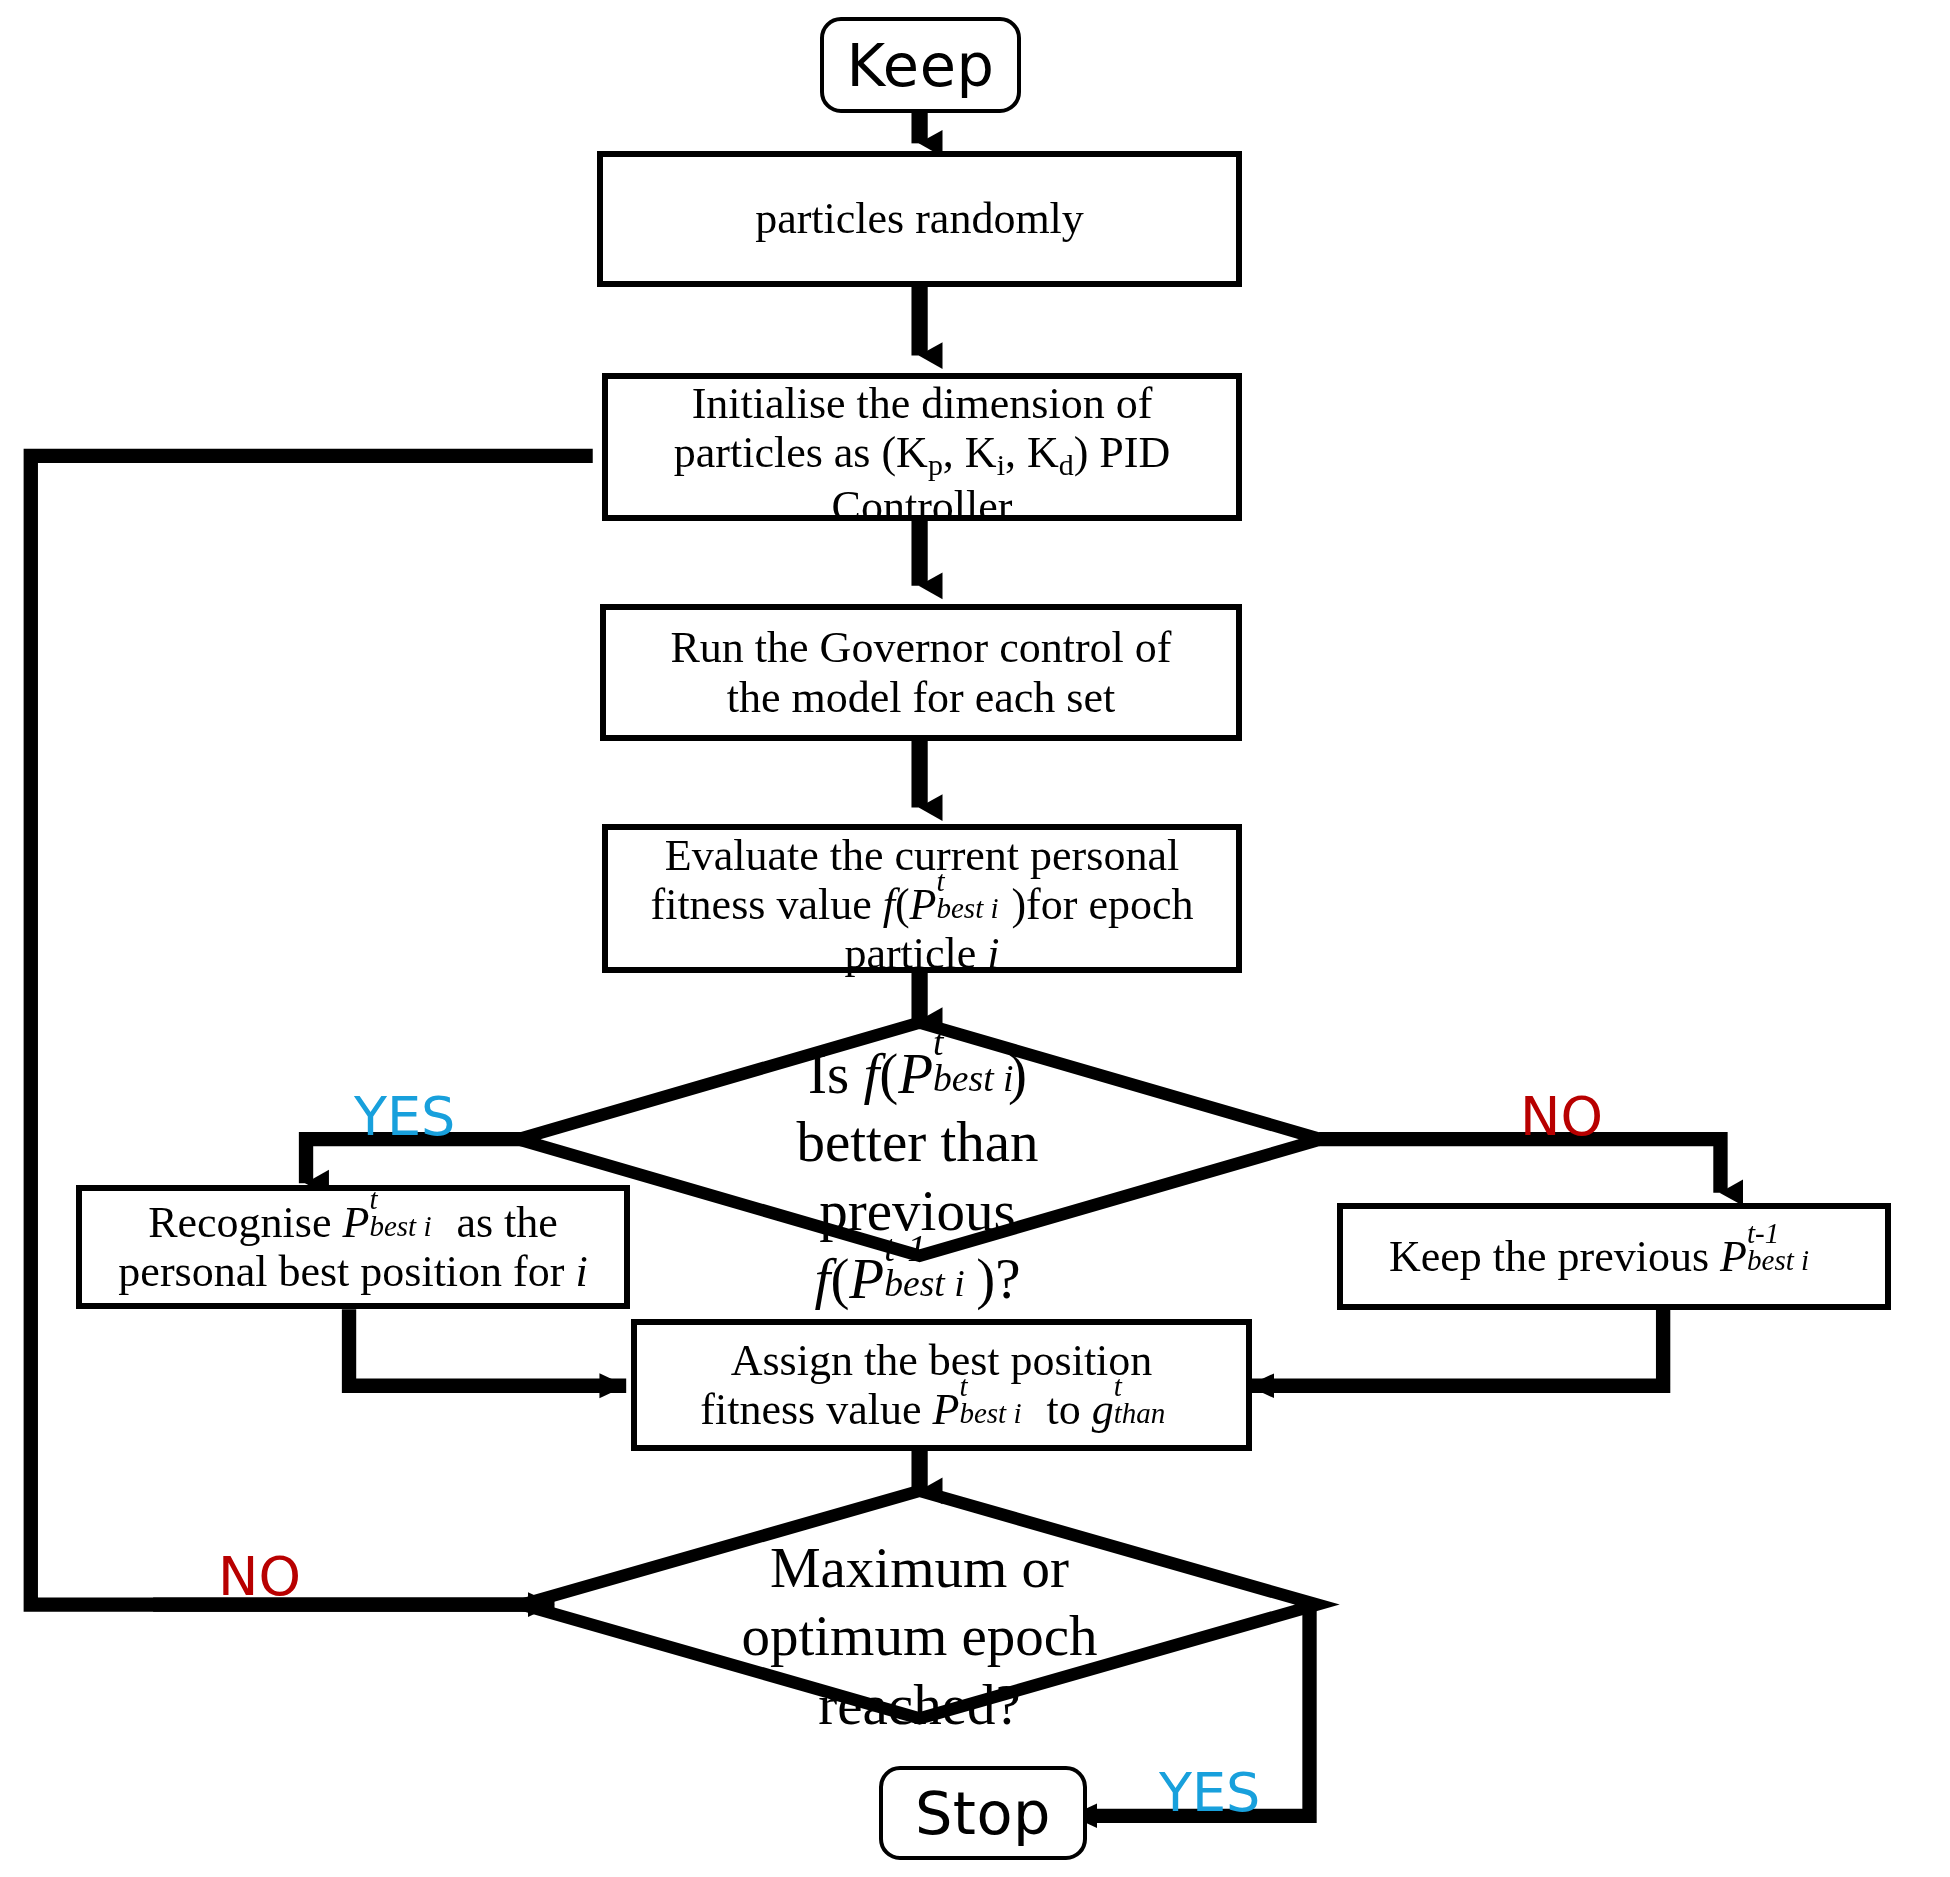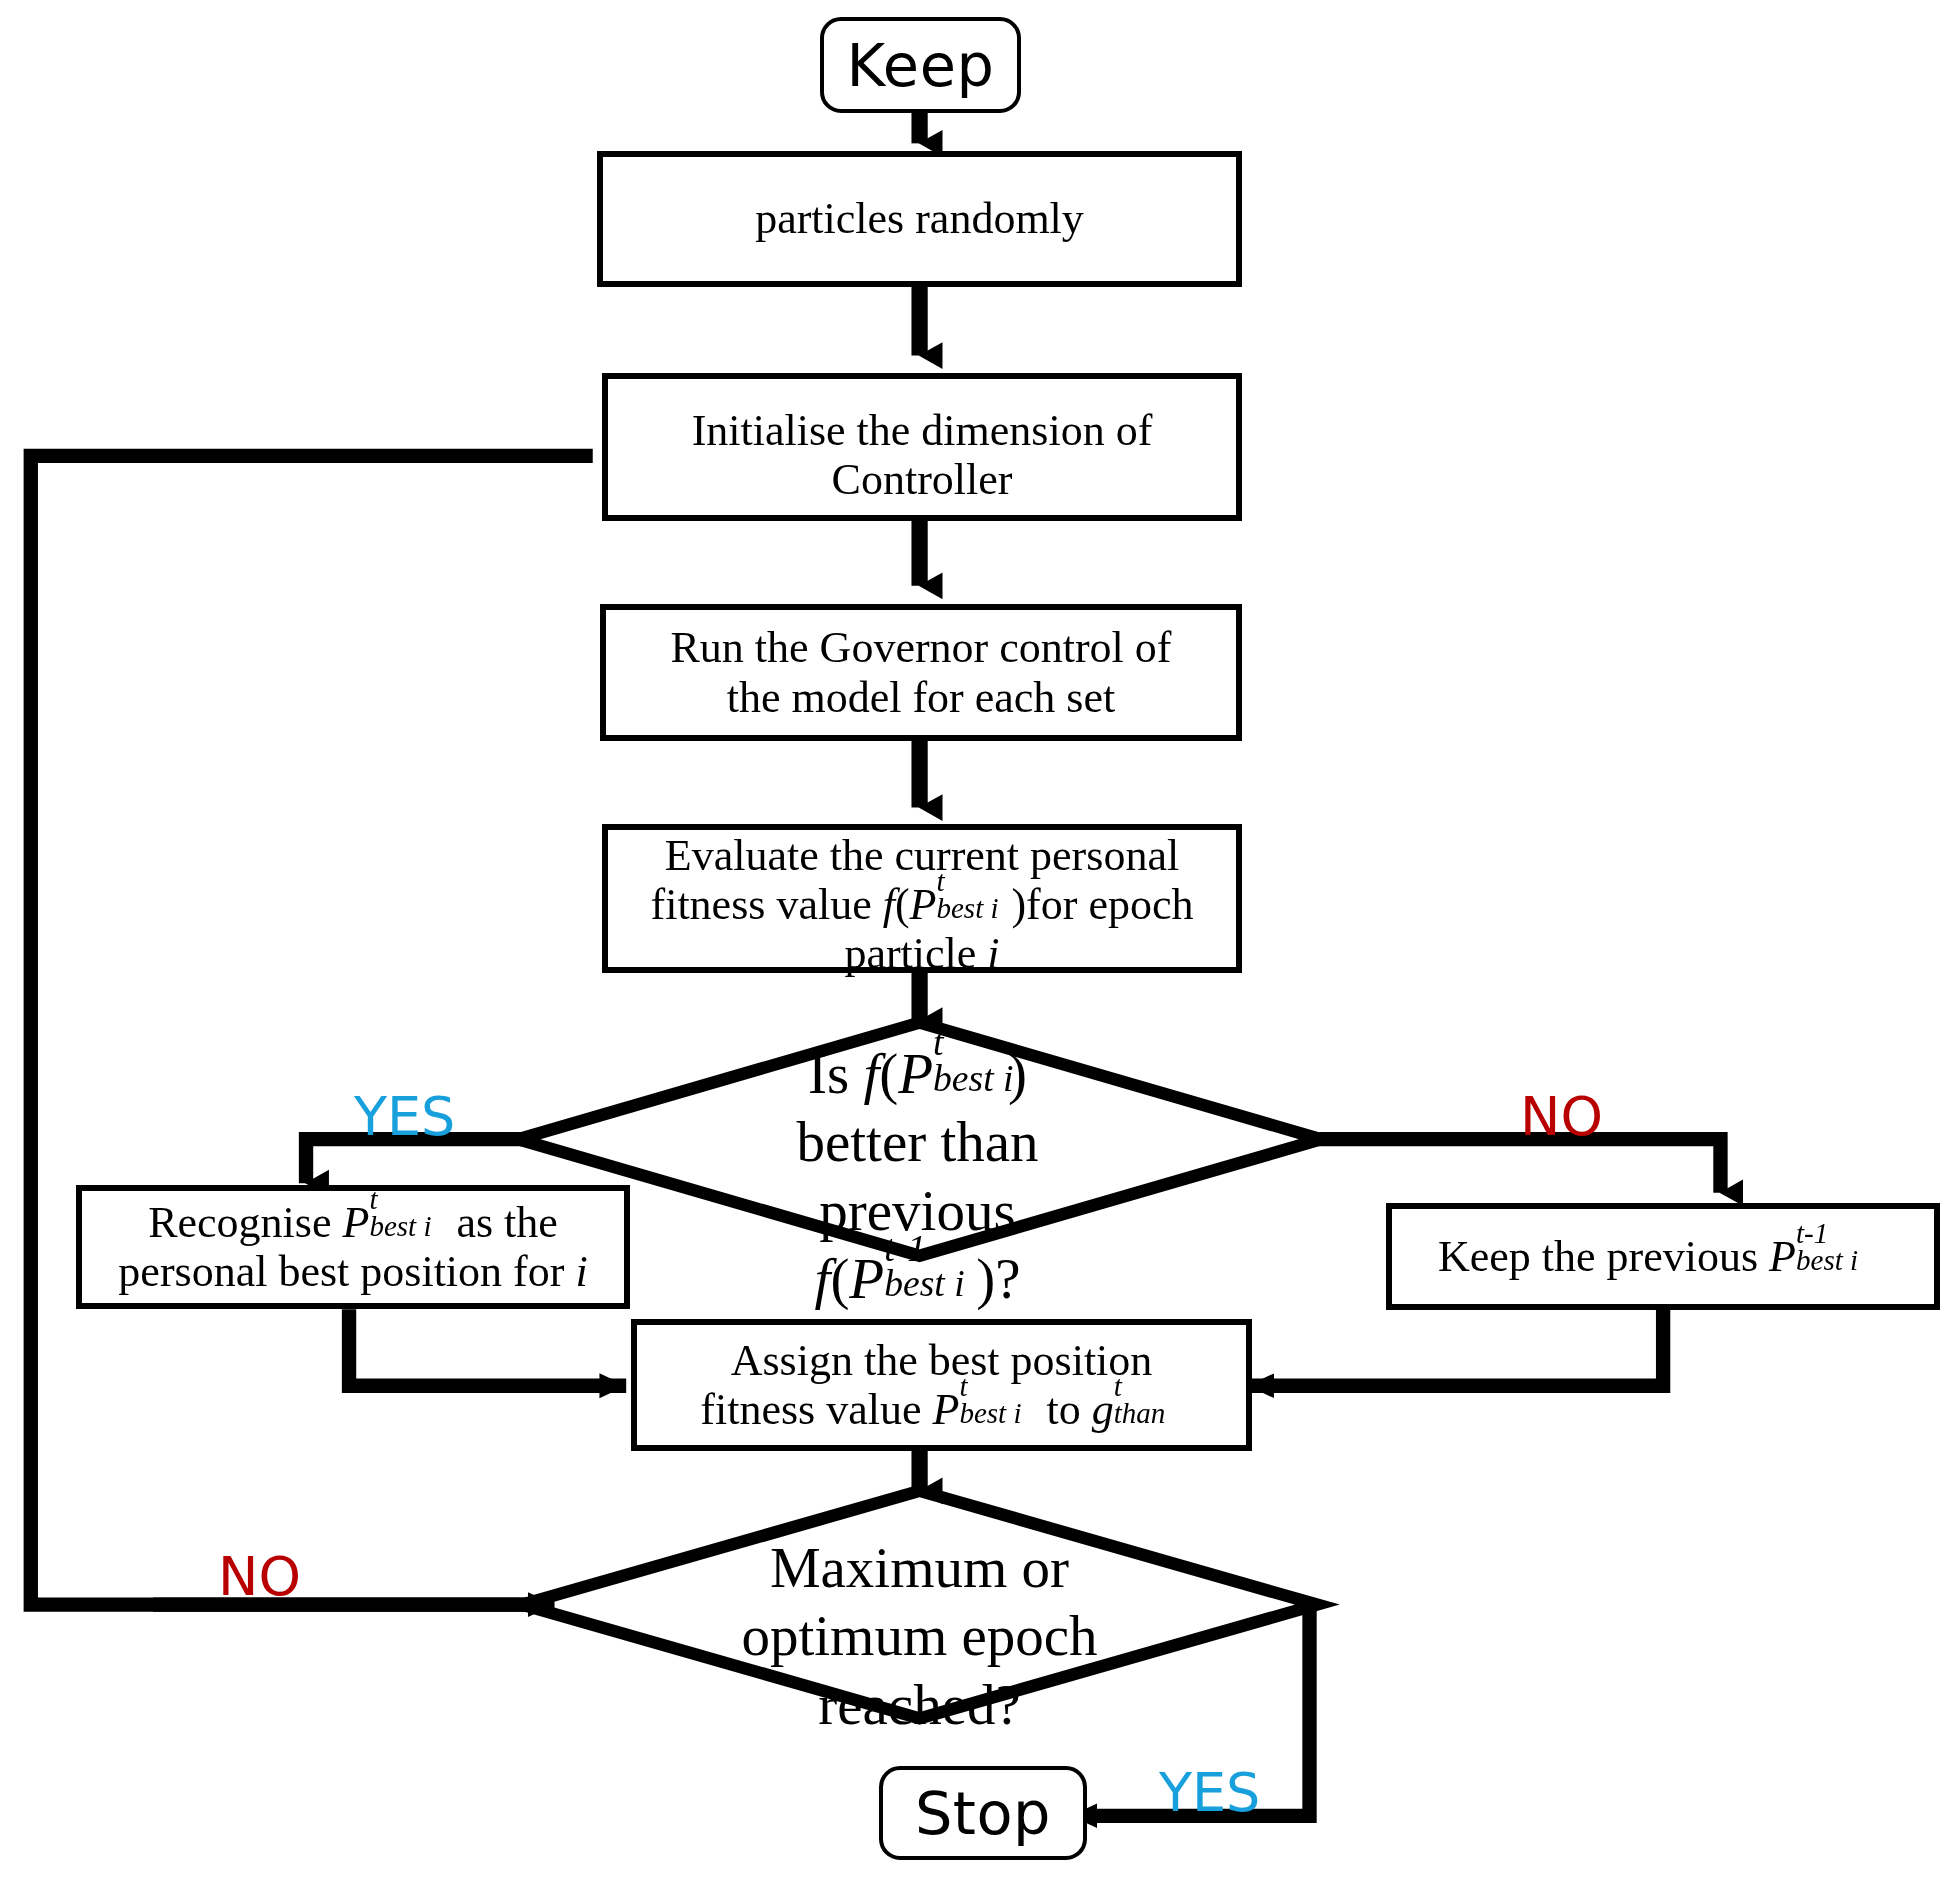--- a/index.html
+++ b/index.html
@@ -151,20 +151,23 @@
 
   <div class="node process" style="left:597px; top:151px; width:645px; height:136px;">
     <div class="txt">
       <div>particles randomly</div>
     </div>
   </div>
 
   <div class="node process" style="left:602px; top:373px; width:640px; height:148px;">
     <div class="txt" style="transform:translateY(7.6px);">
       <div>Initialise the dimension of</div>
+      <div>
+        <span>particles as (K</span><span class="ksub">p</span><span>, K</span><span class="ksub">i</span><span>, K</span><span class="ksub">d</span><span>) PID</span>
+      </div>
       <div>Controller</div>
     </div>
   </div>
 
   <div class="node process" style="left:600px; top:604px; width:642px; height:137px;">
     <div class="txt">
       <div>Run the Governor control of</div>
       <div>the model for each set</div>
     </div>
   </div>
@@ -200,21 +203,21 @@
     <div class="txt">
       <div style="white-space:nowrap;">
         <span>Recognise </span><span class="varP"><span class="base">P</span><span class="sup">t</span><span class="sub">best i</span></span><span class="spacer-sb" style="width:76px;"></span><span> as the</span>
       </div>
       <div>
         <span>personal best position for </span><span class="mi">i</span>
       </div>
     </div>
   </div>
 
-  <div class="node process" style="left:1386px; top:1203px; width:554px; height:107px;">
+  <div class="node process" style="left:1337px; top:1203px; width:554px; height:107px;">
     <div class="txt" style="white-space:nowrap;">
       <span>Keep the previous </span><span class="varP"><span class="base">P</span><span class="sup">t-1</span><span class="sub">best i</span></span><span class="spacer-sb" style="width:92px;"></span>
     </div>
   </div>
 
   <div class="node process" style="left:631px; top:1319px; width:621px; height:132px;">
     <div class="txt">
       <div>Assign the best position</div>
       <div style="white-space:nowrap;">
         <span>fitness value </span><span class="varP"><span class="base">P</span><span class="sup">t</span><span class="sub">best i</span></span><span class="spacer-sb" style="width:76px;"></span><span> to </span><span class="varP"><span class="base">g</span><span class="sup">t</span><span class="sub">than</span></span><span class="spacer-sb" style="width:69px;"></span>

